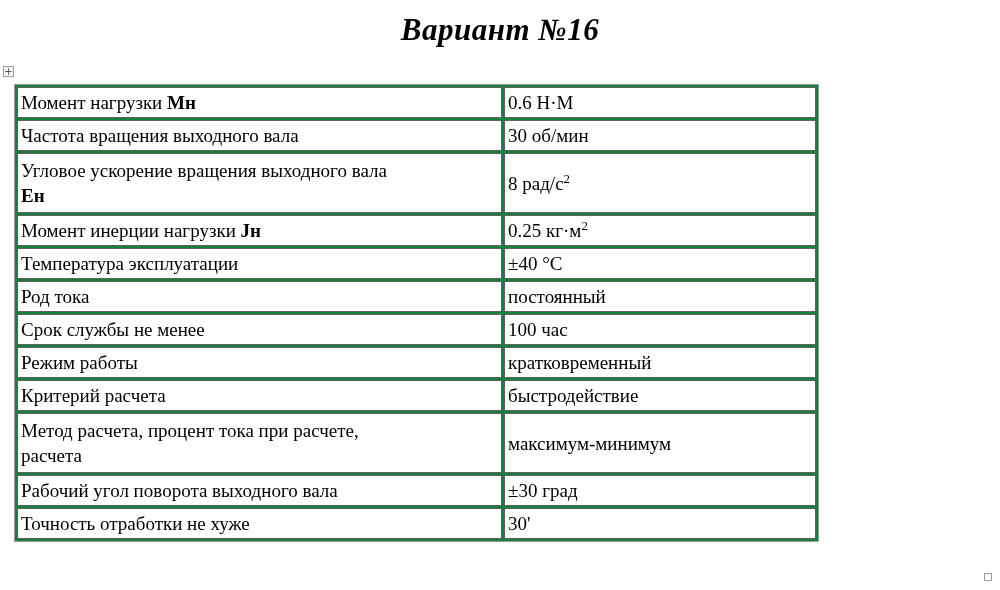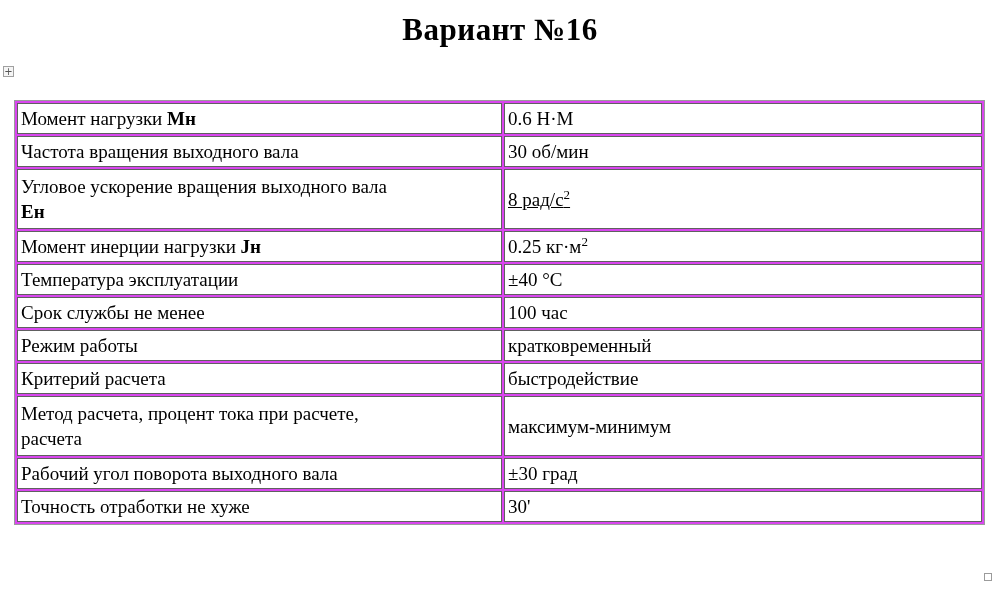--- a/index.html
+++ b/index.html
@@ -14,20 +14,21 @@
   }
   .doc-title {
     position: absolute;
     top: 12px;
     left: 0;
     width: 100%;
     text-align: center;
     font-size: 31px;
     font-weight: bold;
     letter-spacing: 0.5px;
+    font-style: italic;
   }
   .move-handle {
     position: absolute;
     left: 3px;
     top: 66px;
     width: 11px;
     height: 11px;
     border: 1px solid #a0a0a0;
     background: #f5f5f5;
     box-sizing: border-box;
@@ -37,39 +38,39 @@
     display: block;
     font-family: "DejaVu Sans", sans-serif;
     font-size: 10px;
     line-height: 9px;
     text-align: center;
     color: #555;
   }
   table.params {
     position: absolute;
     left: 14px;
-    top: 100px;
-    width: 971px;
+    top: 84px;
+    width: 805px;
     border-collapse: separate;
     border-spacing: 2px;
     border: 1px solid #9b9b9b;
-    background: #d946ef;
+    background: #15803d;
     table-layout: fixed;
   }
   table.params td {
     border: 1px solid #606060;
     font-size: 19px;
     line-height: 25px;
     padding: 2px 2px 2px 3px;
     vertical-align: middle;
     background: #fff;
     overflow: hidden;
   }
   td.label-col { width: 478px; }
-  td.vb { vertical-align: bottom; text-decoration: underline; }
+  td.vb { vertical-align: bottom; }
   tr.tall td { height: 54px; }
   table.params sup {
     font-size: 13px;
     line-height: 0;
   }
   .resize-handle {
     position: absolute;
     left: 984px;
     top: 573px;
     width: 8px;
@@ -107,20 +108,24 @@
       </tr>
       <tr>
         <td class="label-col"><span>Момент инерции нагрузки </span><b>Jн</b></td>
         <td><span>0.25 кг·м</span><sup>2</sup></td>
       </tr>
       <tr>
         <td class="label-col"><span>Температура эксплуатации</span></td>
         <td><span>±40 °C</span></td>
       </tr>
       <tr>
+        <td class="label-col"><span>Род тока</span></td>
+        <td><span>постоянный</span></td>
+      </tr>
+      <tr>
         <td class="label-col"><span>Срок службы не менее</span></td>
         <td><span>100 час</span></td>
       </tr>
       <tr>
         <td class="label-col"><span>Режим работы</span></td>
         <td><span>кратковременный</span></td>
       </tr>
       <tr>
         <td class="label-col"><span>Критерий расчета</span></td>
         <td><span>быстродействие</span></td>

